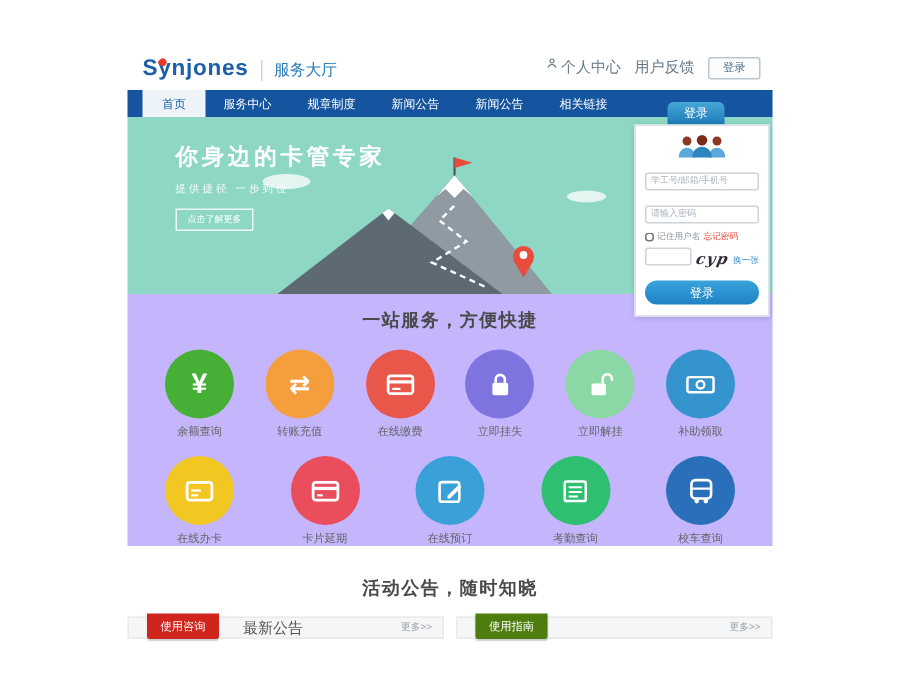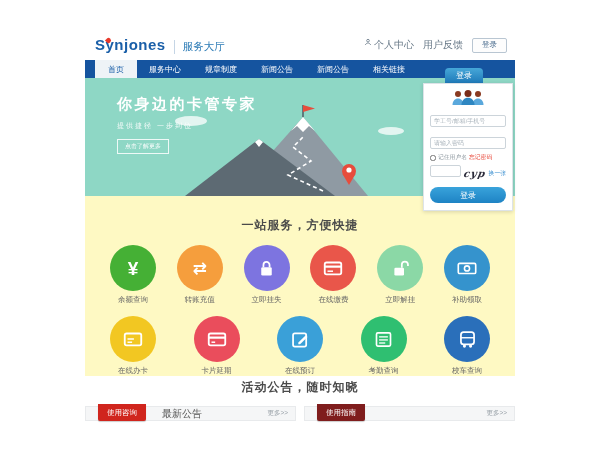--- a/index.html
+++ b/index.html
@@ -43,31 +43,31 @@
   .remember-row input { width:6px; height:6px; margin:0; }
   .forgot { color:#e8493b; cursor:pointer; }
   .captcha-row { display:flex; align-items:center; gap:3px; margin-bottom:2px; }
   .captcha-row input { width:32px; height:11px; font-size:6px; border:1px solid #ccd4da; border-radius:2px; padding:0 2px; margin:0; }
   .captcha-img { font-family:"DejaVu Serif",serif; font-style:italic; font-weight:bold; font-size:10px; color:#2b2b3a; transform:skewX(-12deg); letter-spacing:1px; cursor:pointer; }
   .refresh { font-size:5.8px; color:#3a8fd0; cursor:pointer; white-space:nowrap; }
   .login-submit { width:100%; height:16px; border:none; border-radius:9px; background:linear-gradient(#39a3db,#1e83c4);
     color:#fff; font-size:8px; margin-top:4px; cursor:pointer; }
 
   
-  .services { text-align:center; padding-top:21px; background:#fef9c3; }
+  .services { text-align:center; padding-top:9px; background:#c4b5fd; }
   .sec-title { font-size:12px; font-weight:bold; color:#4a4a4a; letter-spacing:1px; }
   .svc-row { display:flex; justify-content:space-between; padding:0 22px; margin-top:11px; }
   .svc { width:52px; cursor:pointer; }
   .circle { width:46px; height:46px; border-radius:50%; margin:0 auto; display:flex; align-items:center; justify-content:center; }
   .glyph { color:#fff; font-size:19px; font-weight:bold; line-height:1; }
   .svc-label { margin-top:4px; font-size:7.5px; color:#666; }
   .more-btn { display:inline-block; margin-top:13px; background:#f2711c; color:#fff; font-size:8px; padding:3.5px 13px; border-radius:3px; cursor:pointer; }
 
   
-  .announce { margin-top:3px; text-align:center; }
+  .announce { margin-top:20px; text-align:center; }
   .panel-row { display:flex; gap:8px; margin-top:10px; text-align:left; }
   .panel { flex:1; }
   .panel-bar { position:relative; height:15px; background:#f5f6f7; border:1px solid #e8eaec; display:flex; align-items:center; }
   .ribbon { position:relative; margin:-3px 0 0 12px; height:17px; line-height:17px; padding:0 9px; color:#fff; font-size:7.5px;
     border-radius:0 0 2px 2px; box-shadow:0 1px 1px rgba(0,0,0,.2); cursor:pointer; }
   .bar-tab { margin-left:16px; font-size:10px; color:#555; cursor:pointer; }
   .bar-more { margin-left:auto; margin-right:7px; font-size:6.5px; color:#9aa2a9; cursor:pointer; }
 </style>
 </head>
 <body>
@@ -163,37 +163,37 @@
         </div>
         <div class="svc-label">余额查询</div>
       </div>
       <div class="svc">
         <div class="circle" style="background-color: rgb(245, 158, 61);">
           <span class="glyph" style="font-size:17px;">⇄</span>
         </div>
         <div class="svc-label">转账充值</div>
       </div>
       <div class="svc">
-        <div class="circle" style="background-color: rgb(125, 116, 224);">
-          <svg width="21" height="21" viewBox="0 0 24 24">
-              <rect x="6" y="10.5" width="12" height="9.5" rx="1.5" fill="#fff"></rect>
-              <path d="M8.5 10.5V8a3.5 3.5 0 0 1 7 0v2.5" fill="none" stroke="#fff" stroke-width="2"></path>
-            </svg>
-        </div>
-        <div class="svc-label">立即挂失</div>
-      </div>
-      <div class="svc">
         <div class="circle" style="background-color: rgb(233, 86, 74);">
           <svg width="22" height="22" viewBox="0 0 24 24">
               <rect x="3" y="6" width="18" height="13" rx="2" fill="none" stroke="#fff" stroke-width="2"></rect>
               <line x1="3" y1="10.5" x2="21" y2="10.5" stroke="#fff" stroke-width="2.4"></line>
               <line x1="6" y1="15.5" x2="12" y2="15.5" stroke="#fff" stroke-width="1.6"></line>
             </svg>
         </div>
         <div class="svc-label">在线缴费</div>
+      </div>
+      <div class="svc">
+        <div class="circle" style="background-color: rgb(125, 116, 224);">
+          <svg width="21" height="21" viewBox="0 0 24 24">
+              <rect x="6" y="10.5" width="12" height="9.5" rx="1.5" fill="#fff"></rect>
+              <path d="M8.5 10.5V8a3.5 3.5 0 0 1 7 0v2.5" fill="none" stroke="#fff" stroke-width="2"></path>
+            </svg>
+        </div>
+        <div class="svc-label">立即挂失</div>
       </div>
       <div class="svc">
         <div class="circle" style="background-color: rgb(139, 216, 166);">
           <svg width="21" height="21" viewBox="0 0 24 24">
               <rect x="5" y="11" width="11" height="9" rx="1.5" fill="#fff"></rect>
               <path d="M13.5 11V7.5a3.5 3.5 0 0 1 7 0V9" fill="none" stroke="#fff" stroke-width="2"></path>
             </svg>
         </div>
         <div class="svc-label">立即解挂</div>
       </div>
@@ -269,20 +269,20 @@
     <div class="panel-row">
       <div class="panel">
         <div class="panel-bar">
           <div class="ribbon" style="background-color: rgb(208, 37, 29);">使用咨询</div>
           <span class="bar-tab">最新公告</span>
           <span class="bar-more">更多&gt;&gt;</span>
         </div>
       </div>
       <div class="panel">
         <div class="panel-bar">
-          <div class="ribbon" style="background-color: #7f1d1d;">使用指南</div>
+          <div class="ribbon" style="background-color: #4d7c0f;">使用指南</div>
           <span class="bar-more">更多&gt;&gt;</span>
         </div>
       </div>
     </div>
   </div>
 
 </div>
 
 </body></html>

